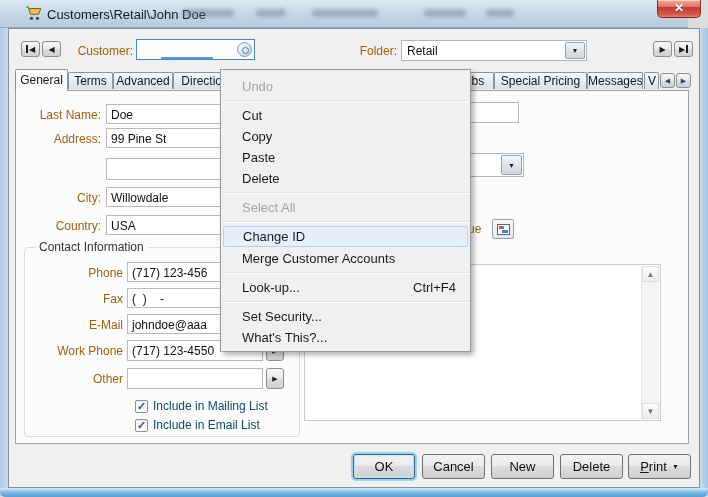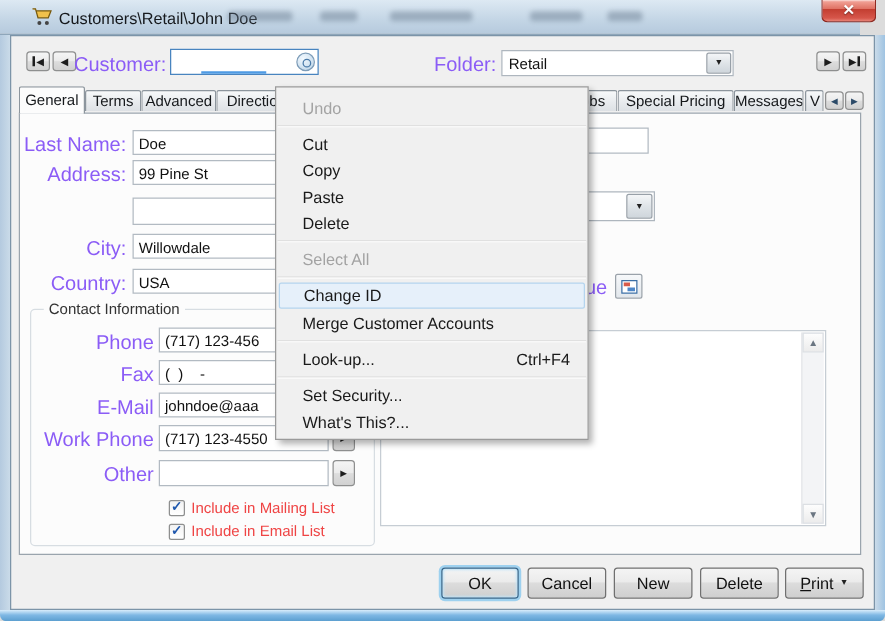--- a/index.html
+++ b/index.html
@@ -18,21 +18,21 @@
   .title-icon{position:absolute;left:25px;top:6px;}
   .title-text{position:absolute;left:47px;top:7px;font-size:13px;color:#16191d;}
   .close-btn{position:absolute;left:657px;top:0;width:44px;height:18px;box-sizing:border-box;
     background:linear-gradient(#f4a99e,#e07365 40%,#c23d30 42%,#d6564a 85%,#e98578);
     border:1px solid #8e2a22;border-top:none;border-radius:0 0 5px 5px;
     color:#fff;font-size:12px;font-weight:bold;text-align:center;line-height:16px;
     text-shadow:0 1px 1px rgba(0,0,0,.45);box-shadow:inset 0 1px 0 rgba(255,255,255,.45);}
   
   .client{position:absolute;left:8px;top:28px;width:692px;height:460px;background:#f0f0f0;
     border:1px solid #7c94a8;box-sizing:border-box;}
-  .lbl{position:absolute;font-size:16px;color:#8b5cf6;}
+  .lbl{position:absolute;font-size:12px;color:#a16207;}
   .r{text-align:right;}
   
   .tbox{position:absolute;background:#fff;border:1px solid #b2bac2;box-sizing:border-box;
     font-size:12px;color:#111;padding:3px 0 0 4px;white-space:pre;overflow:hidden;}
   .tbox.focus{border:1px solid #4884bf;}
   .sel{background:#4f9be4;color:#fff;padding:0 1px;}
   
   .sbtn{position:absolute;box-sizing:border-box;border:1px solid #8e8f8f;border-radius:3px;
     background:linear-gradient(#f5f5f5,#ebebeb 48%,#dddddd 52%,#d1d1d1);
     display:flex;align-items:center;justify-content:center;font-size:8px;color:#1c1c1c;}
@@ -53,21 +53,21 @@
     font-size:12px;color:#15181b;text-align:center;line-height:17px;overflow:hidden;}
   .tab.active{top:40px;height:22px;background:#fcfcfc;z-index:3;line-height:20px;}
   
   .group{position:absolute;border:1px solid #d7dde2;border-radius:4px;box-sizing:border-box;}
   .group .legend{position:absolute;top:-8px;left:10px;background:#fcfcfc;padding:0 4px;font-size:12px;color:#333;}
   
   .cbrow{position:absolute;display:flex;align-items:center;gap:5px;}
   .cb{width:13px;height:13px;box-sizing:border-box;border:1px solid #8e8f8f;border-radius:2px;
     background:linear-gradient(#f2f2f2,#fff);display:flex;align-items:center;justify-content:center;
     font-size:11px;font-weight:bold;color:#2058ad;line-height:11px;}
-  .cbtext{font-size:12px;color:#ef4444;}
+  .cbtext{font-size:12px;color:#0c4a6e;}
   
   .notes{position:absolute;background:#fff;border:1px solid #c6cdd4;box-sizing:border-box;}
   .sb{position:absolute;top:1px;right:1px;bottom:1px;width:17px;background:#f3f4f6;border-left:1px solid #e3e5e8;}
   .sb-btn{position:absolute;left:0;width:17px;height:16px;display:flex;align-items:center;justify-content:center;
     font-size:8px;color:#6b7682;background:linear-gradient(#fdfdfd,#ececec);border:1px solid #dcdfe3;box-sizing:border-box;}
   
   .abtn{position:absolute;top:425px;height:25px;box-sizing:border-box;border:1px solid #707070;border-radius:3px;
     background:linear-gradient(#f4f4f4,#ebebeb 45%,#dcdcdc 50%,#cfcfcf);
     font-size:13px;color:#111;display:flex;align-items:center;justify-content:center;gap:5px;}
   .abtn.default{border:1px solid #2c628b;box-shadow:0 0 0 2px #9ed1ef, inset 0 0 2px 1px #bfe3f7;}

